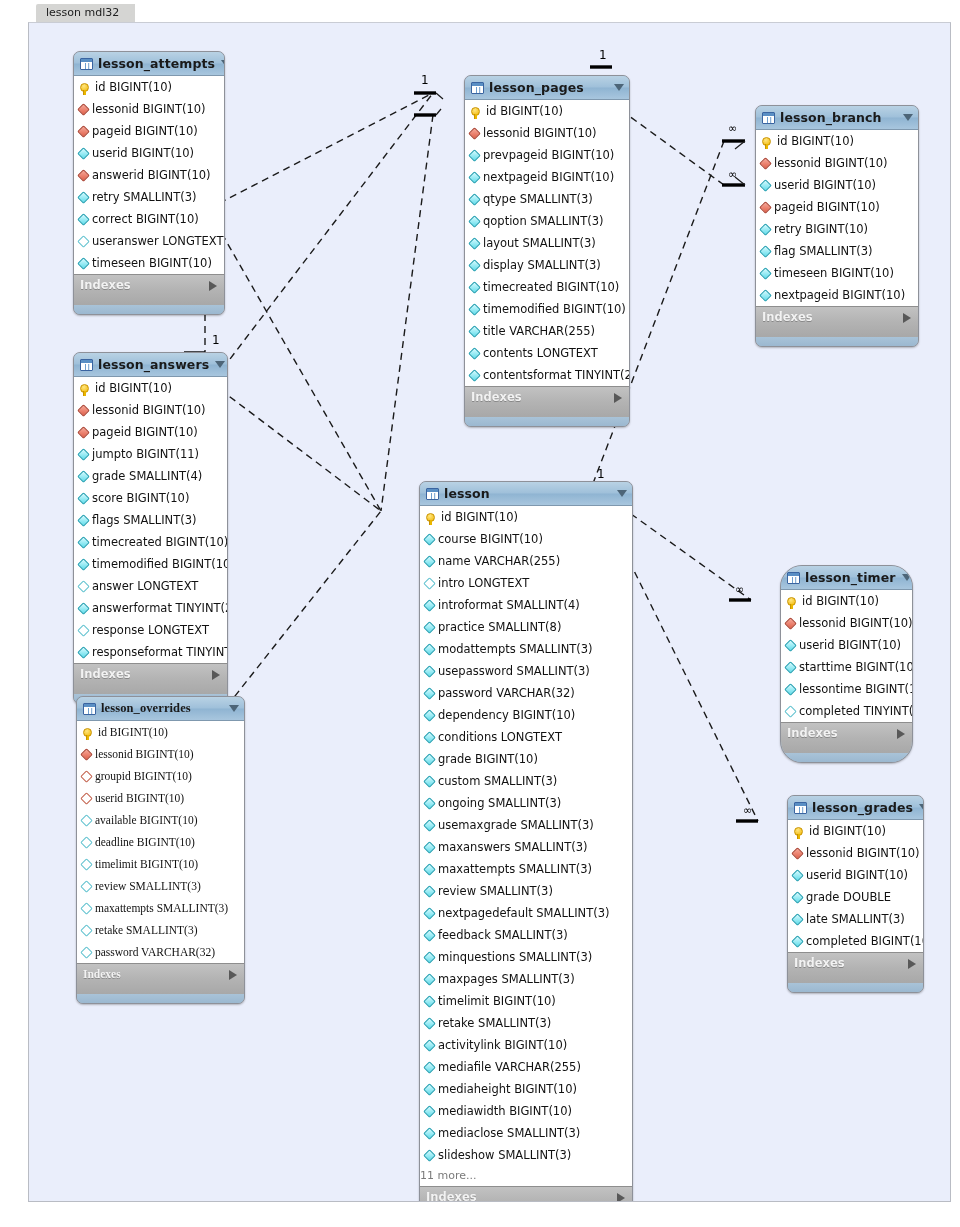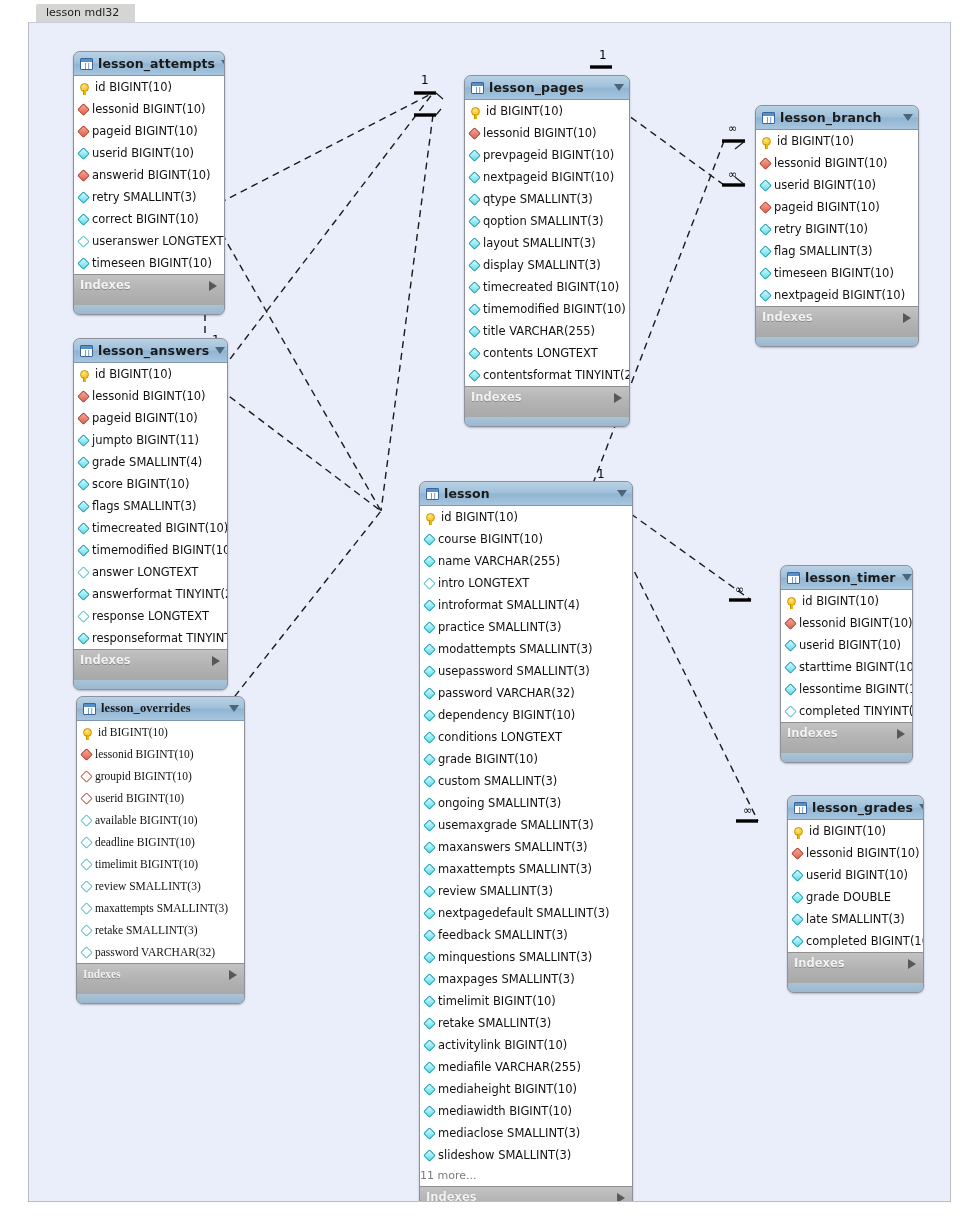--- a/index.html
+++ b/index.html
@@ -245,21 +245,21 @@
               <span class="g d plain"></span>
               <span class="cn">timeseen BIGINT(10)</span>
             </div>
           </div>
           <div class="idx">
             <span class="ilbl">Indexes</span>
             <span class="tri"></span>
           </div>
           <div class="foot"></div>
         </div>
-        <div class="tbl" style="left: 44px; top: 315px; width: 155px;">
+        <div class="tbl" style="left: 44px; top: 329px; width: 155px;">
           <div class="tbl-head">
             <span class="ico-table"></span>
             <span class="tname">lesson_answers</span>
             <span class="caret"></span>
           </div>
           <div class="cols">
             <div class="col">
               <span class="g key"></span>
               <span class="cn">id BIGINT(10)</span>
             </div>
@@ -481,21 +481,21 @@
               <span class="g d plain"></span>
               <span class="cn">nextpageid BIGINT(10)</span>
             </div>
           </div>
           <div class="idx">
             <span class="ilbl">Indexes</span>
             <span class="tri"></span>
           </div>
           <div class="foot"></div>
         </div>
-        <div class="tbl" style="left: 751px; top: 542px; width: 133px;">
+        <div class="tbl" style="left: 751px; top: 542px; width: 133px; border-radius: 22px;">
           <div class="tbl-head">
             <span class="ico-table"></span>
             <span class="tname">lesson_timer</span>
             <span class="caret"></span>
           </div>
           <div class="cols">
             <div class="col">
               <span class="g key"></span>
               <span class="cn">id BIGINT(10)</span>
             </div>
@@ -586,21 +586,21 @@
             <div class="col">
               <span class="g d null"></span>
               <span class="cn">intro LONGTEXT</span>
             </div>
             <div class="col">
               <span class="g d plain"></span>
               <span class="cn">introformat SMALLINT(4)</span>
             </div>
             <div class="col">
               <span class="g d plain"></span>
-              <span class="cn">practice SMALLINT(3)</span>
+              <span class="cn">practice SMALLINT(8)</span>
             </div>
             <div class="col">
               <span class="g d plain"></span>
               <span class="cn">modattempts SMALLINT(3)</span>
             </div>
             <div class="col">
               <span class="g d plain"></span>
               <span class="cn">usepassword SMALLINT(3)</span>
             </div>
             <div class="col">

